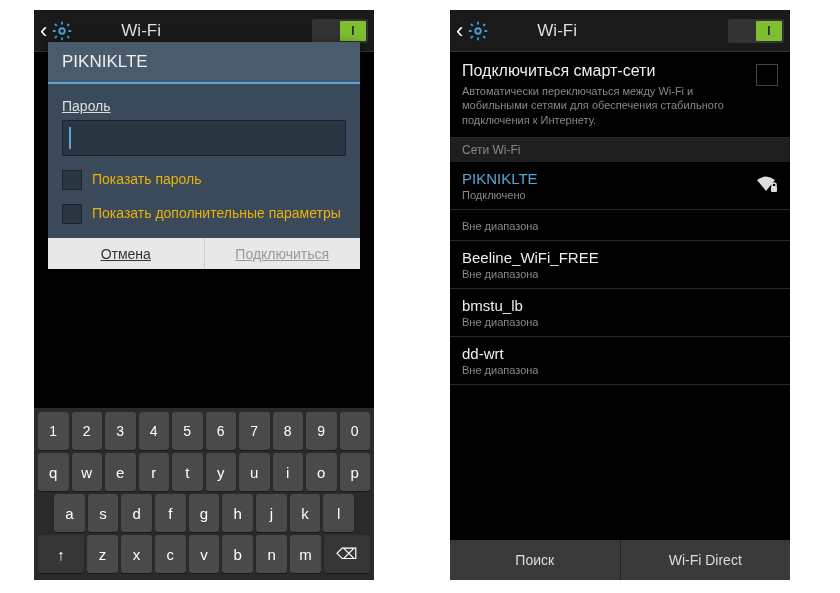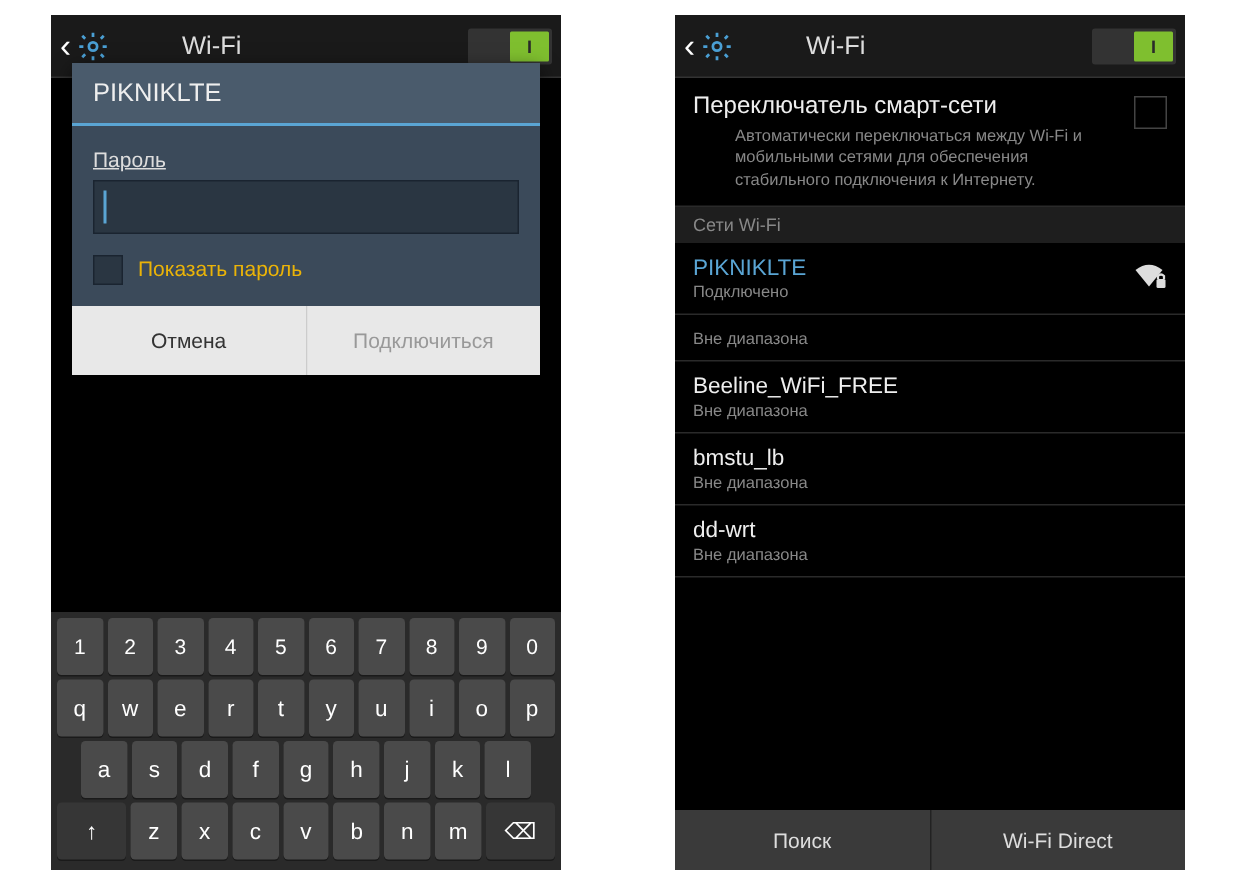--- a/index.html
+++ b/index.html
@@ -25,38 +25,38 @@
 .dialog { position: absolute; top: 32px; left: 14px; right: 14px; background: #3b4a5a; box-shadow: 0 4px 12px rgba(0,0,0,0.6); }
 .dialog-title { background: #4a5b6c; padding: 10px 14px; color: #eee; font-size: 17px; border-bottom: 2px solid #5aa5d4; }
 .dialog-body { padding: 14px; }
 .field-label { color: #ddd; font-size: 14px; margin-bottom: 6px; text-decoration: underline; }
 .password-input { height: 36px; background: #2a3642; border: 1px solid #1a2430; position: relative; }
 .password-input .cursor { position: absolute; left: 6px; top: 6px; bottom: 6px; width: 2px; background: #5aa5d4; }
 .checkrow { display: flex; align-items: flex-start; margin-top: 14px; }
 .checkrow .box { width: 20px; height: 20px; border: 1px solid #1a2430; background: #2a3642; margin-right: 10px; flex-shrink: 0; }
 .checkrow .lbl { color: #eab308; font-size: 14px; line-height: 1.3; }
 .dialog-buttons { display: flex; background: #e8e8e8; }
-.dialog-buttons button { flex: 1; height: 46px; border: none; background: #e8e8e8; font-size: 14px; border-right: 1px solid #ccc; }
+.dialog-buttons button { flex: 1; height: 31px; border: none; background: #e8e8e8; font-size: 14px; border-right: 1px solid #ccc; text-decoration: underline; }
 .dialog-buttons button:last-child { border-right: none; color: #999; }
 .dialog-buttons button:first-child { color: #333; }
 
 
 .keyboard { position: absolute; bottom: 0; left: 0; right: 0; background: #2a2a2a; padding: 4px; }
 .krow { display: flex; gap: 3px; margin-bottom: 3px; justify-content: center; }
 .key { background: #4a4a4a; color: #fff; height: 38px; flex: 1; border-radius: 3px; display: flex; align-items: center; justify-content: center; font-size: 15px; box-shadow: 0 1px 0 #1a1a1a; }
 .key.num { font-size: 14px; }
 .key.wide { flex: 1.5; }
 .key.dark { background: #363636; }
 .key.space { flex: 4; font-size: 11px; color: #aaa; flex-direction: column; }
 .key.space .langrow { display: flex; align-items: center; gap: 4px; font-size: 10px; }
 
 
 .smart-section { padding: 10px 12px; border-bottom: 1px solid #2a2a2a; }
 .smart-title { color: #eee; font-size: 16px; margin-bottom: 4px; }
-.smart-desc { color: #888; font-size: 11px; line-height: 1.3; margin-left: 28px; }
+.smart-desc { color: #888; font-size: 11px; line-height: 1.3; }
 .smart-section { display: flex; align-items: flex-start; }
 .smart-section .txt { flex: 1; }
 .smart-section .chk { width: 22px; height: 22px; border: 1px solid #444; margin-left: 8px; margin-top: 2px; }
 
 .section-hdr { background: #1e1e1e; color: #888; font-size: 12px; padding: 5px 12px; }
 
 .net { padding: 8px 12px; border-bottom: 1px solid #2a2a2a; display: flex; align-items: center; }
 .net .info { flex: 1; }
 .net .name { color: #eee; font-size: 15px; }
 .net .name.active { color: #5aa5d4; }
@@ -97,20 +97,24 @@
   <div class="dialog">
     <div class="dialog-title">PIKNIKLTE</div>
     <div class="dialog-body">
       <div class="field-label">Пароль</div>
       <div class="password-input">
           <div class="cursor"></div>
         </div>
       <div class="checkrow">
         <div class="box"></div>
         <div class="lbl">Показать пароль</div>
+      </div>
+      <div class="checkrow">
+        <div class="box"></div>
+        <div class="lbl">Показать дополнительные параметры</div>
       </div>
     </div>
     <div class="dialog-buttons">
       <button>Отмена</button>
       <button>Подключиться</button>
     </div>
   </div>
 
   <div class="keyboard">
     <div class="krow" id="krow1">
@@ -171,21 +175,21 @@
       </svg>
     <span class="title">Wi-Fi</span>
     <div class="toggle">
         <div class="knob">I</div>
       </div>
   </div>
 
   <div class="networks">
     <div class="smart-section">
       <div class="txt">
-        <div class="smart-title">Переключатель смарт-сети</div>
+        <div class="smart-title">Подключиться смарт-сети</div>
         <div class="smart-desc">Автоматически переключаться между Wi-Fi и мобильными сетями для обеспечения стабильного подключения к Интернету.</div>
       </div>
       <div class="chk"></div>
     </div>
     <div class="section-hdr">Сети Wi-Fi</div>
     <div id="netlist">
         <div class="net">
           <div class="info">
             <div class="name active">PIKNIKLTE</div>
             <div class="sub">Подключено</div>

